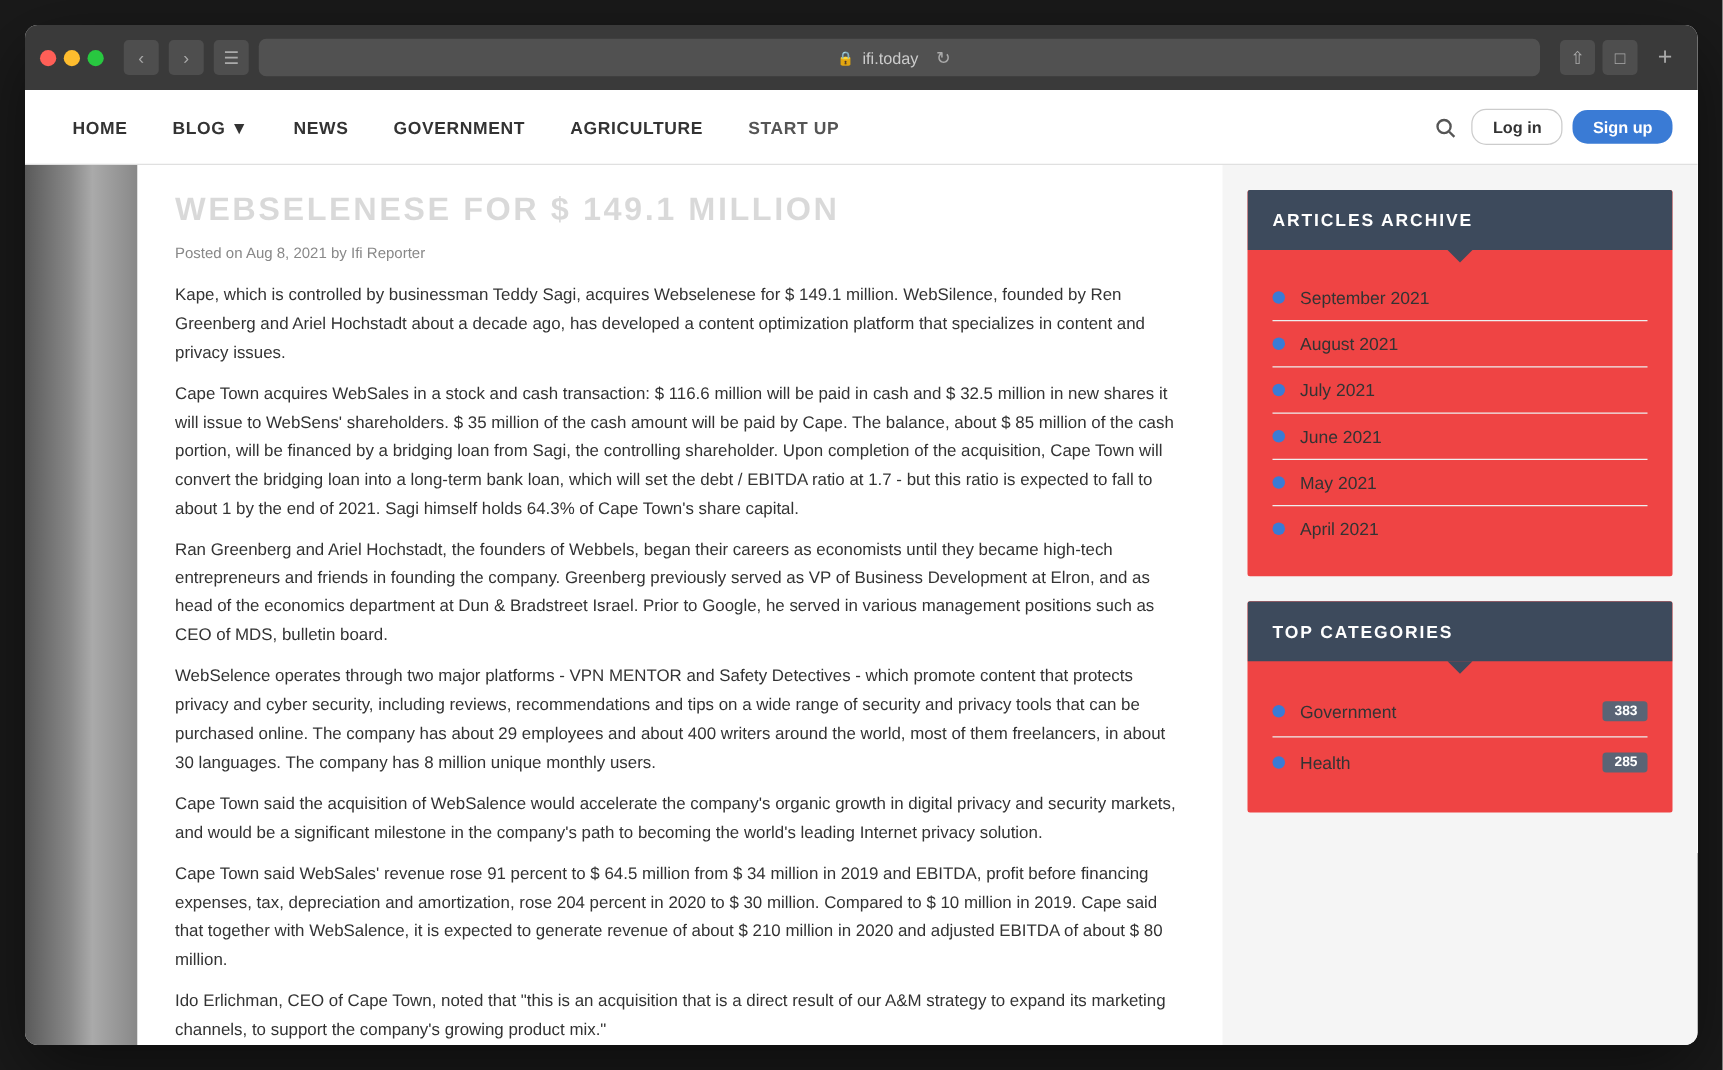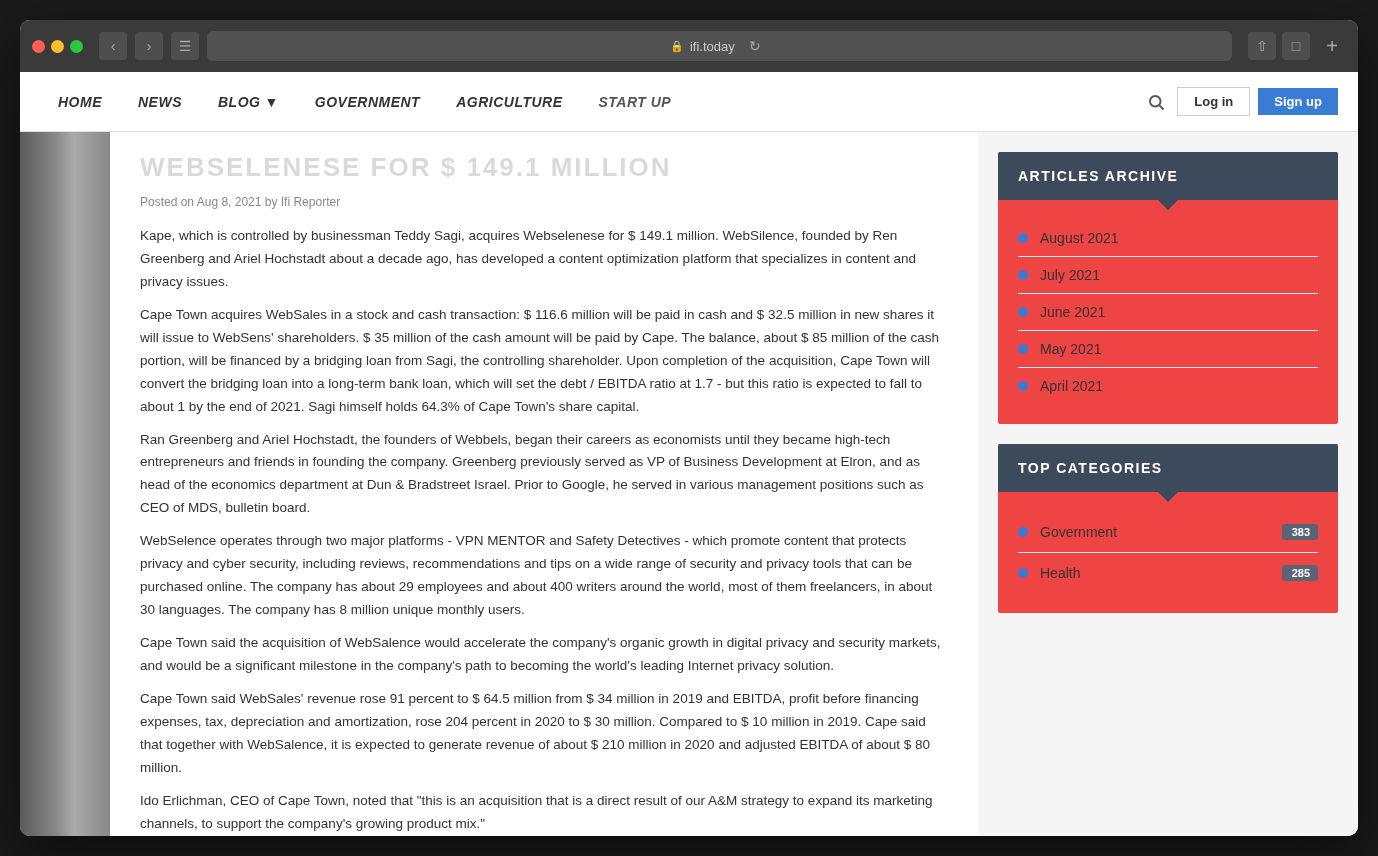--- a/index.html
+++ b/index.html
@@ -161,21 +161,20 @@
       height: 60px;
       position: relative;
       flex-shrink: 0;
     }
 
     .site-nav {
       display: flex;
       align-items: center;
       gap: 0;
       flex: 1;
-      font-style: italic;
     }
 
     .nav-link {
       padding: 0 18px;
       height: 60px;
       display: flex;
       align-items: center;
       font-size: 14px;
       font-weight: 600;
       color: #333;
@@ -206,21 +205,21 @@
       border: none;
       cursor: pointer;
       padding: 4px;
       color: #555;
       display: flex;
       align-items: center;
     }
 
     .auth-btn {
       padding: 6px 16px;
-      border-radius: 0;
+      border-radius: 12px;
       font-size: 13px;
       font-weight: 600;
       cursor: pointer;
       border: none;
     }
 
     .login-btn {
       background: transparent;
       color: #333;
       border: 1px solid #ccc;
@@ -414,25 +413,25 @@
       <button class="browser-action-btn">□</button>
     </div>
     <button class="add-tab-btn">+</button>
   </div>
 
   <div class="website">
 
     <div class="site-header">
       <nav class="site-nav">
         <a class="nav-link">HOME</a>
-        <a class="nav-link">NEWS</a>
         <a class="nav-link blog">
           <span>BLOG</span>
           <span>▼</span>
         </a>
+        <a class="nav-link">NEWS</a>
         <a class="nav-link">GOVERNMENT</a>
         <a class="nav-link">AGRICULTURE</a>
         <a class="nav-link startup">START UP</a>
       </nav>
       <div class="header-actions">
         <button class="search-icon-btn">
           <svg width="18" height="18" viewBox="0 0 24 24" fill="none" stroke="currentColor" stroke-width="2.5">
             <circle cx="11" cy="11" r="7"></circle>
             <line x1="16.5" y1="16.5" x2="22" y2="22"></line>
           </svg>
@@ -470,20 +469,24 @@
       <div class="right-sidebar">
 
         <div class="sidebar-widget">
           <div class="widget-header">
             <div class="widget-title">ARTICLES ARCHIVE</div>
             <div class="widget-header-triangle"></div>
           </div>
           <div class="widget-body">
             <div class="archive-item">
               <div class="archive-dot"></div>
+              <span class="archive-label">September 2021</span>
+            </div>
+            <div class="archive-item">
+              <div class="archive-dot"></div>
               <span class="archive-label">August 2021</span>
             </div>
             <div class="archive-item">
               <div class="archive-dot"></div>
               <span class="archive-label">July 2021</span>
             </div>
             <div class="archive-item">
               <div class="archive-dot"></div>
               <span class="archive-label">June 2021</span>
             </div>

